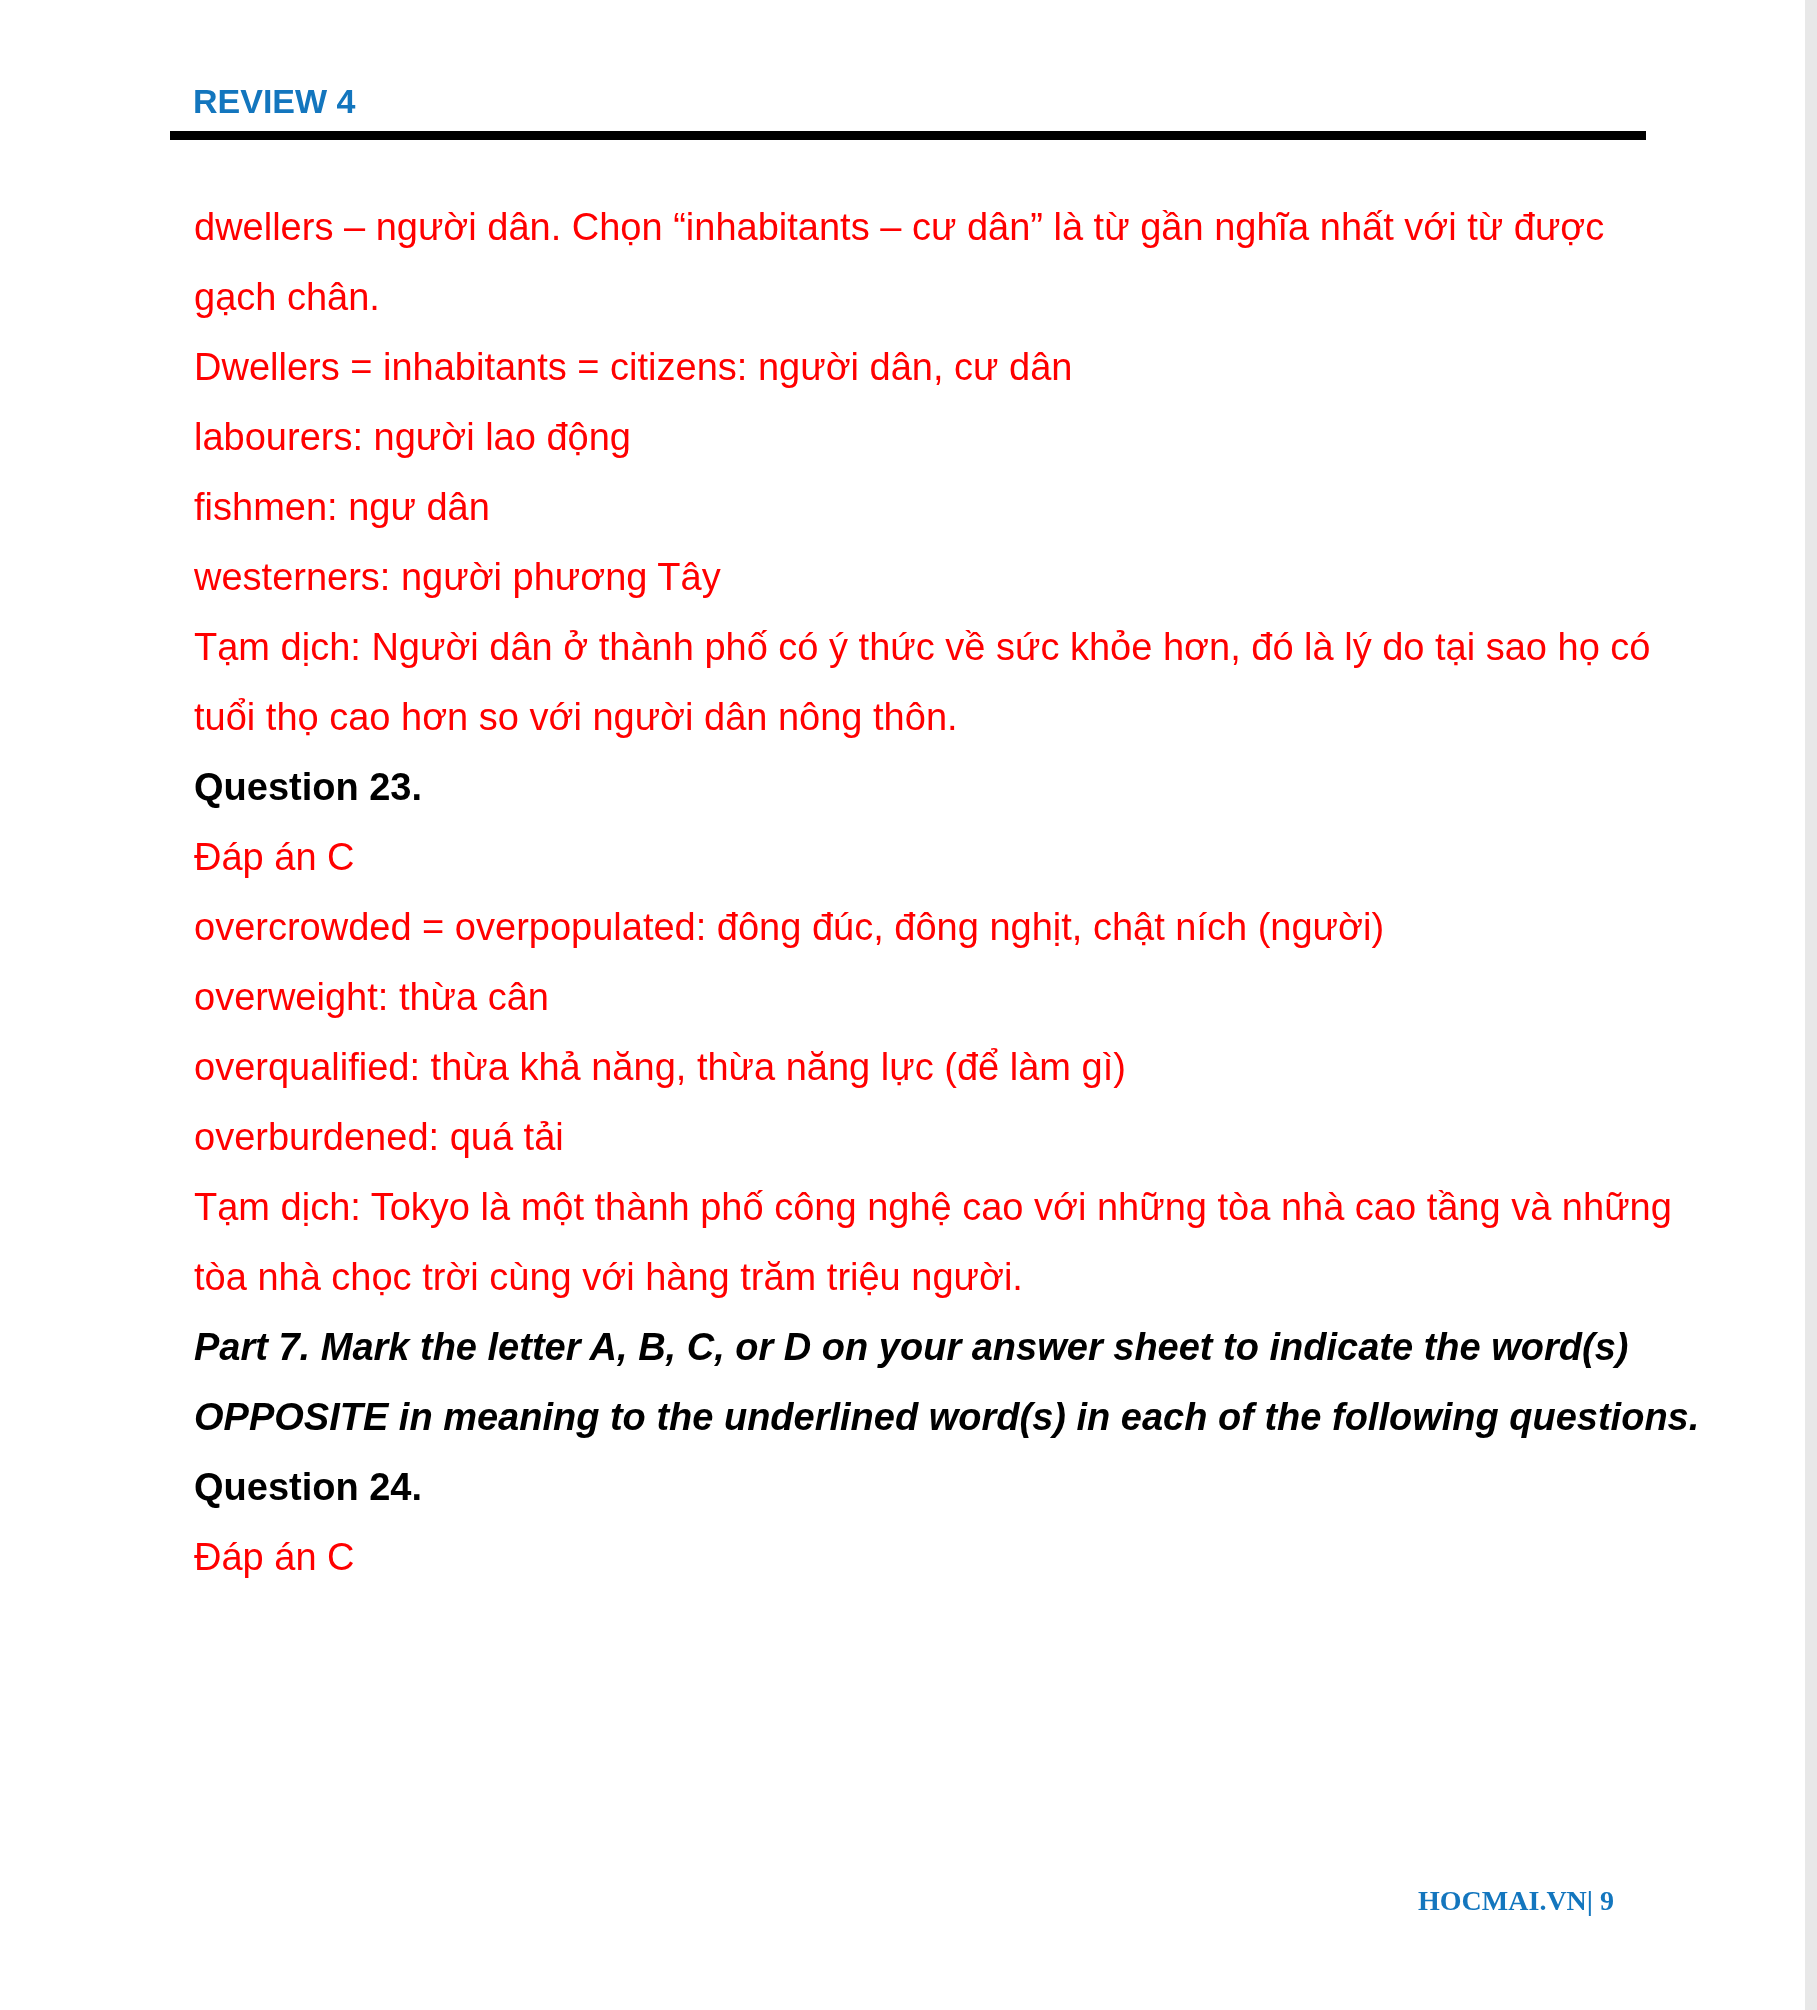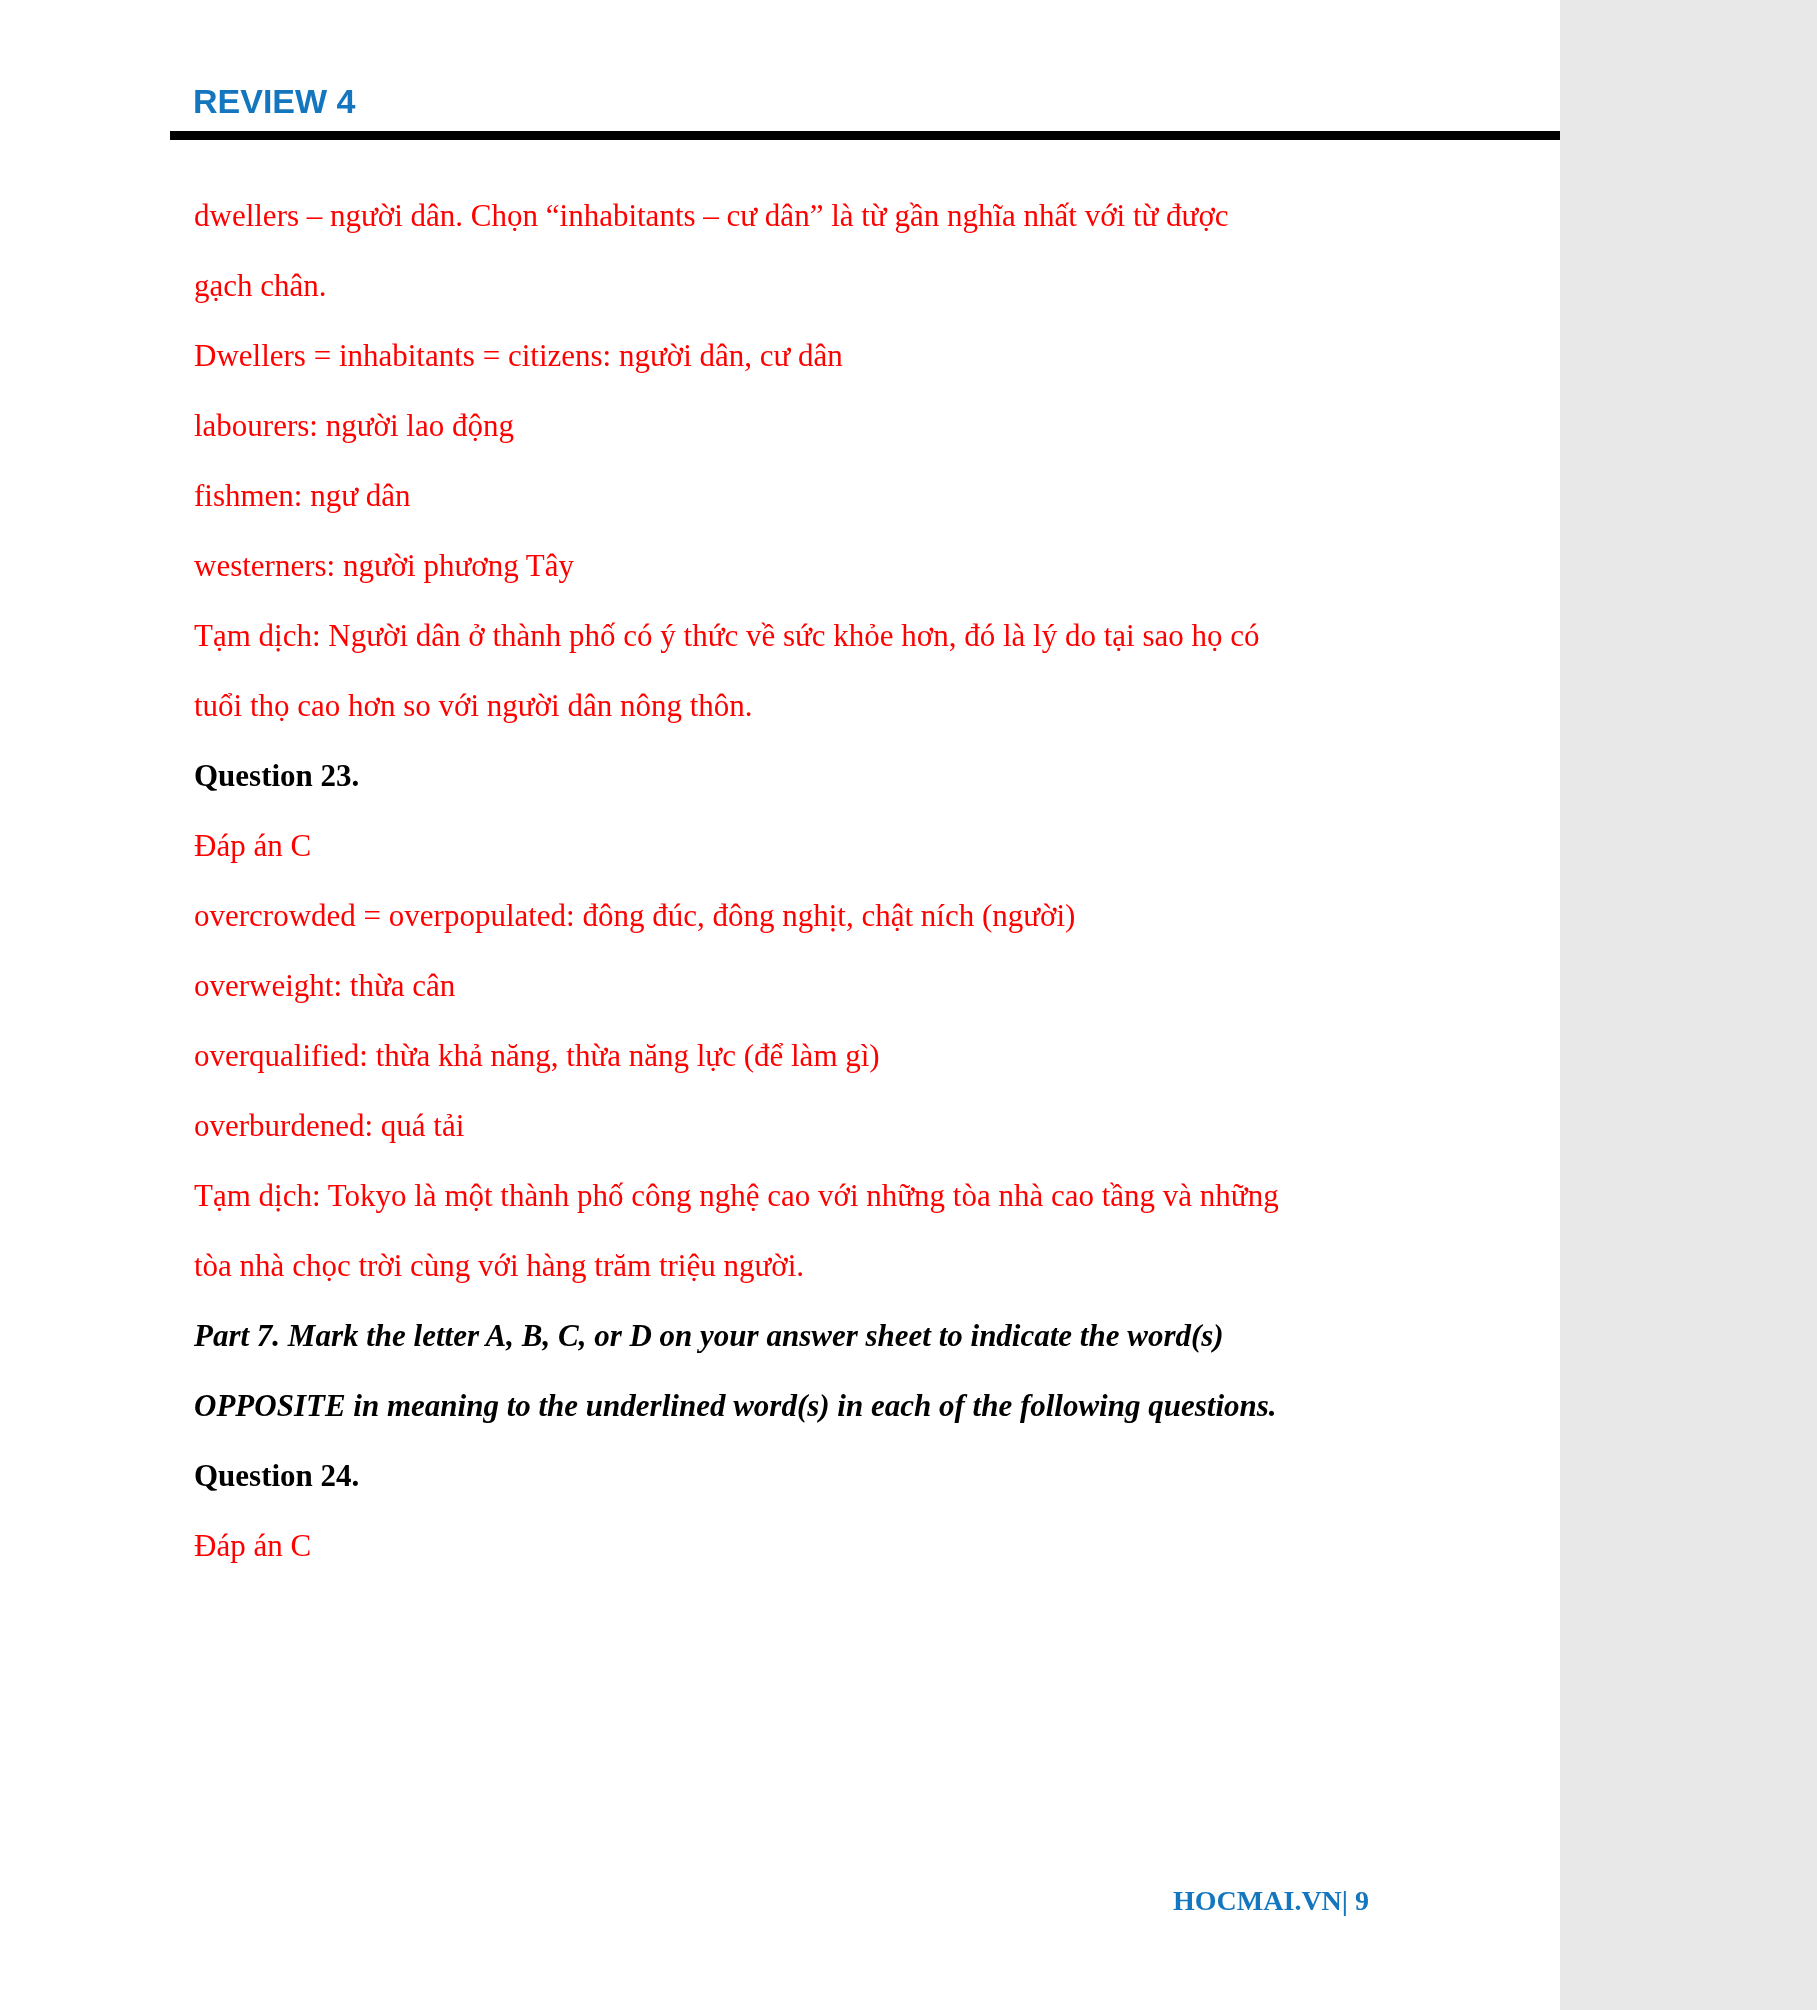--- a/index.html
+++ b/index.html
@@ -1,22 +1,21 @@
 <!DOCTYPE html>
 <html style="--accent: #1376BE; --rule: #000000; --red: #FF0000; --black: #000000; --page-bg: #ffffff;font-size:13px"><head>
 <meta charset="utf-8">
 <style>
   html, body { margin: 0; padding: 0; background: #e8e8e8; }
   .page {
     position: relative;
-    width: 1535px;
+    width: 1805px;
     height: 2010px;
     background: var(--page-bg, #ffffff);
     overflow: hidden;
-    padding-left: 25px;
   }
   .header {
     position: absolute;
     left: 193px;
     right: 191px;
     top: 81px;
     display: flex;
     justify-content: space-between;
     align-items: baseline;
     font-family: "Liberation Sans", sans-serif;
@@ -30,24 +29,24 @@
     position: absolute;
     left: 170px;
     width: 1476px;
     top: 131px;
     height: 9px;
     background: var(--rule, #000000);
   }
   .body-lines {
     position: absolute;
     left: 194px;
-    top: 181px;
+    top: 192px;
     width: 1468px;
-    font-family: Liberation Serif, serif;
-    font-size: 31px;
+    font-family: Liberation Sans, sans-serif;
+    font-size: 38px;
     line-height: 70px;
   }
   .line {
     height: 70px;
     white-space: nowrap;
   }
   .line.red     { color: var(--red, #FF0000); }
   .line.heading { color: var(--black, #000000); font-weight: 700; }
   .line.part    { color: var(--black, #000000); font-weight: 700; font-style: italic; }
   .footer {

